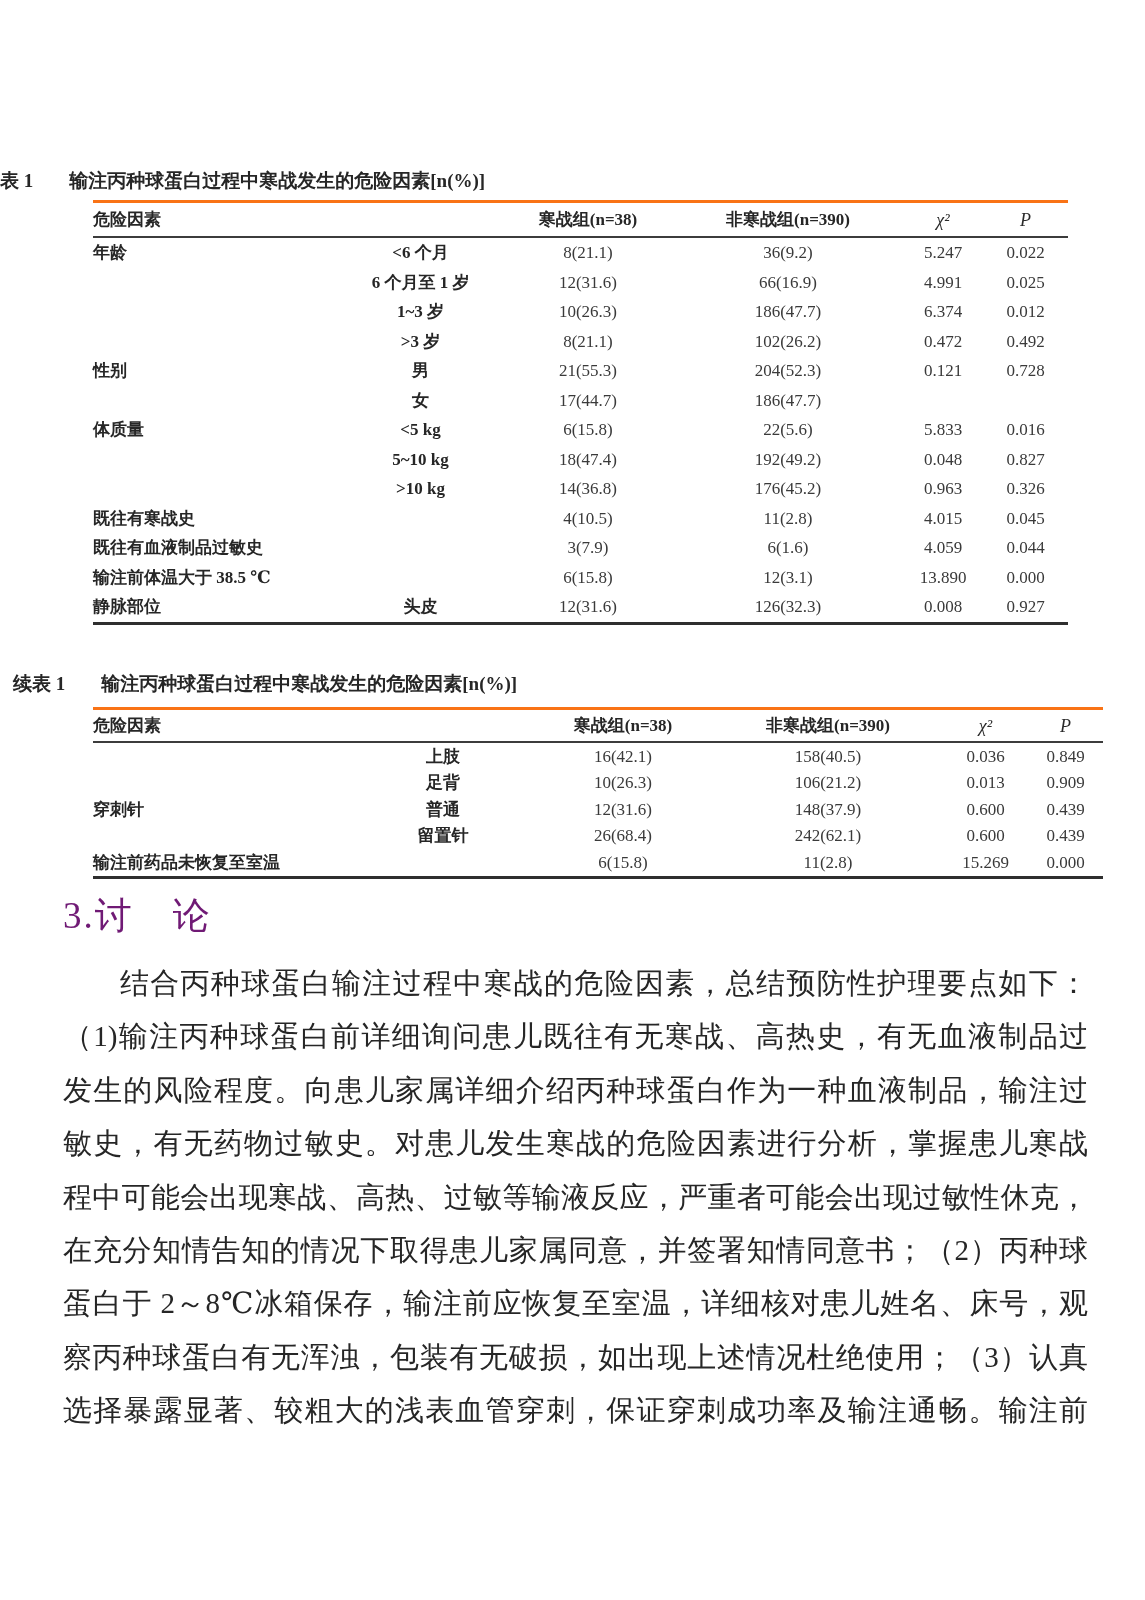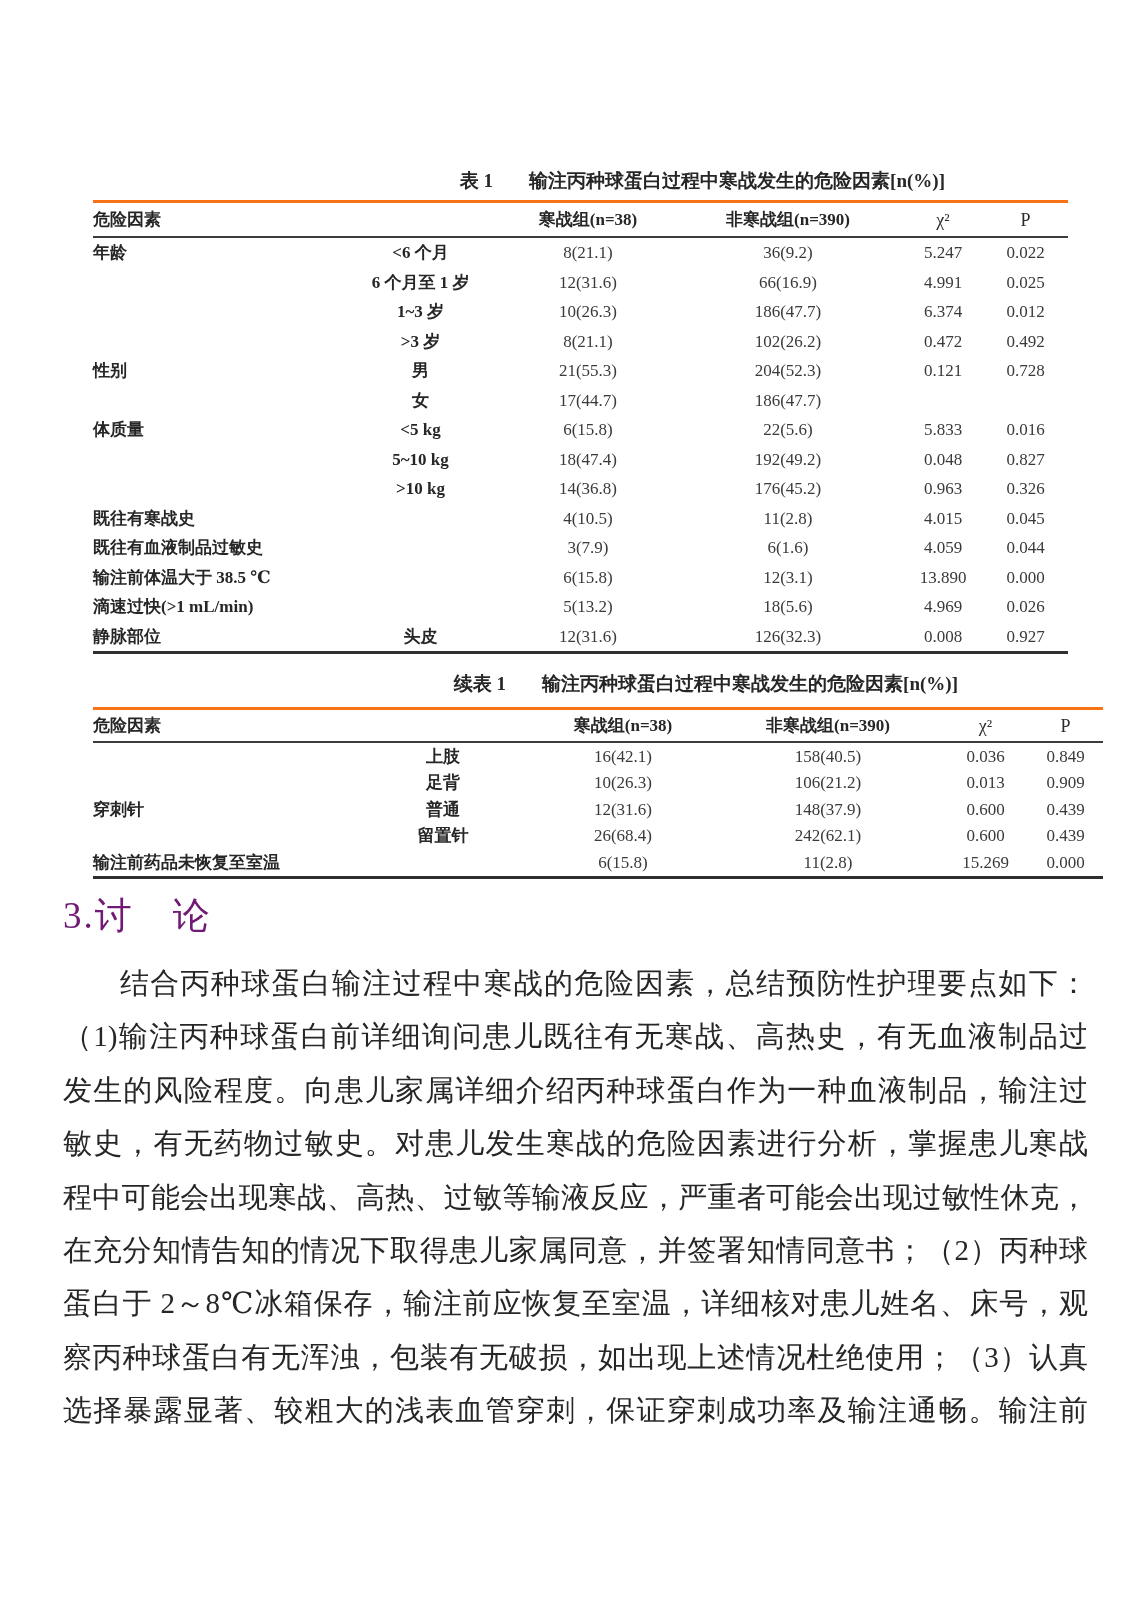--- a/index.html
+++ b/index.html
@@ -1,40 +1,40 @@
 <!DOCTYPE html>
 <html><head>
 <meta charset="utf-8">
 <style>
   html,body{margin:0;padding:0;background:#ffffff;}
   .page{
     position:relative;width:1145px;height:1600px;background:#ffffff;
     font-family:"Liberation Serif","DejaVu Serif",serif;color:#2d2d2d;overflow:hidden;
   }
   
-  .tcaption{position:absolute;left:0;width:945px;text-align:right;
+  .tcaption{position:absolute;left:0;width:945px;text-align:left;
     font-size:19px;font-weight:700;color:#262626;}
   #caption1{top:168px;}
   #caption2{top:671px;margin-left:13px;}
   .cap-label{margin-right:36px;}
   
   .tbl{position:absolute;left:93px;border-top:3px solid #f97316;border-bottom:3px solid #2f2f2f;}
   #table1{top:200px;width:975px;}
   #table2{top:707px;width:1010px;}
   .trow{display:grid;align-items:center;}
   .t1 .trow{grid-template-columns:245px 165px 170px 230px 80px 85px;height:29.5px;}
   .t2 .trow{grid-template-columns:260px 180px 180px 230px 85px 75px;height:26.5px;}
   .t1 .trow.hdr{height:33px;border-bottom:2px solid #3c3c3c;}
   .t2 .trow.hdr{height:31px;border-bottom:2px solid #3c3c3c;}
   .tcell{display:flex;align-items:center;font-size:17px;color:#3a3a3a;line-height:1;}
   .tcell.c0{justify-content:flex-start;font-weight:700;color:#262626;}
   .tcell.c1{justify-content:center;font-weight:700;color:#262626;}
   .tcell.c2,.tcell.c3,.tcell.c4,.tcell.c5{justify-content:center;}
   .trow.hdr .c2,.trow.hdr .c3{font-weight:700;color:#262626;}
-  .trow.hdr .c4,.trow.hdr .c5{font-weight:400;font-size:18px;color:#2b2b2b;}
+  .trow.hdr .c4,.trow.hdr .c5{font-style:italic;font-weight:400;font-size:18px;color:#2b2b2b;}
   
   #discussion-heading{position:absolute;top:891px;left:63px;font-size:37px;
     font-weight:400;color:#701a75;letter-spacing:2px;}
   #discussion-lines{position:absolute;top:957px;left:63px;width:1025px;
     font-size:29px;line-height:53.4px;color:#262626;}
   .dline{height:53.4px;overflow:hidden;text-align:justify;text-align-last:justify;}
   .dline.first{text-indent:57px;}
 </style>
 </head>
 <body>
@@ -141,28 +141,20 @@
         <div class="tcell c4">4.059</div>
         <div class="tcell c5">0.044</div>
       </div>
       <div class="trow">
         <div class="tcell c0">输注前体温大于 38.5 ℃</div>
         <div class="tcell c1"></div>
         <div class="tcell c2">6(15.8)</div>
         <div class="tcell c3">12(3.1)</div>
         <div class="tcell c4">13.890</div>
         <div class="tcell c5">0.000</div>
-      </div>
-      <div class="trow">
-        <div class="tcell c0">滴速过快(&gt;1 mL/min)</div>
-        <div class="tcell c1"></div>
-        <div class="tcell c2">5(13.2)</div>
-        <div class="tcell c3">18(5.6)</div>
-        <div class="tcell c4">4.969</div>
-        <div class="tcell c5">0.026</div>
       </div>
       <div class="trow">
         <div class="tcell c0">静脉部位</div>
         <div class="tcell c1">头皮</div>
         <div class="tcell c2">12(31.6)</div>
         <div class="tcell c3">126(32.3)</div>
         <div class="tcell c4">0.008</div>
         <div class="tcell c5">0.927</div>
       </div>
     </div>

